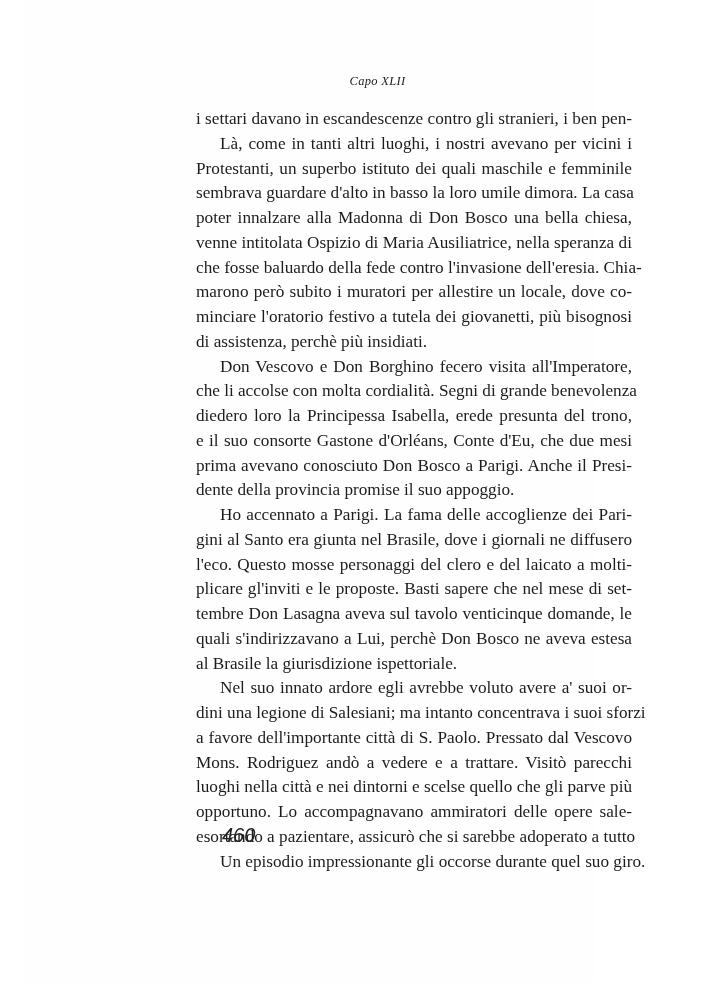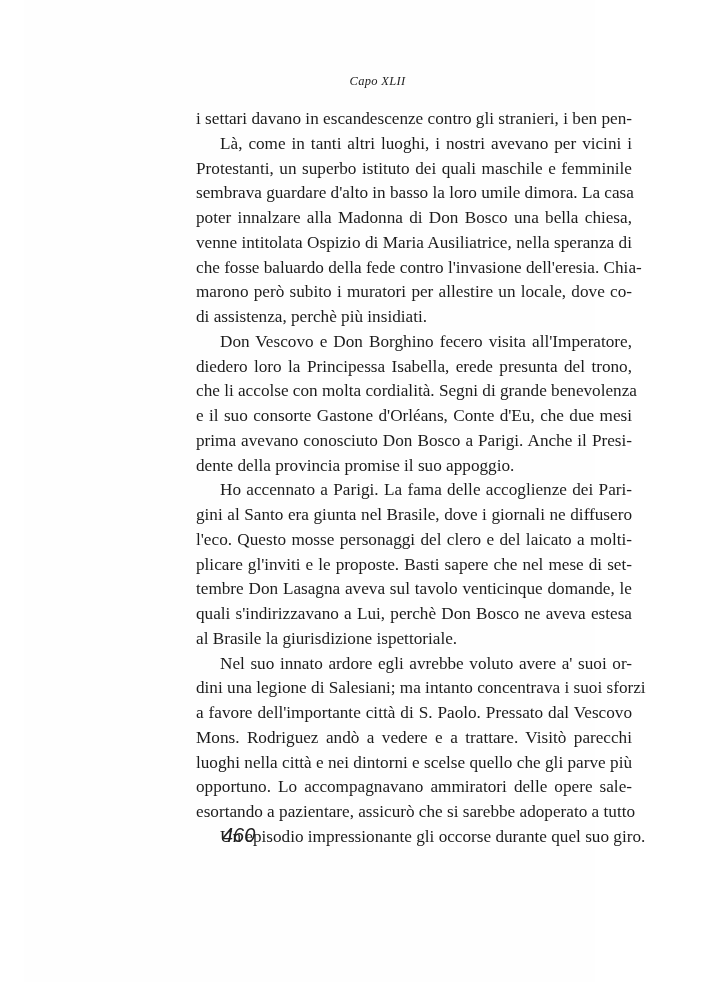--- a/index.html
+++ b/index.html
@@ -74,24 +74,25 @@
 
   <div class="text-block" id="text-block">
       <div class="line">i settari davano in escandescenze contro gli stranieri, i ben pen-</div>
       <div class="line indent">Là, come in tanti altri luoghi, i nostri avevano per vicini i</div>
       <div class="line">Protestanti, un superbo istituto dei quali maschile e femminile</div>
       <div class="line">sembrava guardare d'alto in basso la loro umile dimora. La casa</div>
       <div class="line">poter innalzare alla Madonna di Don Bosco una bella chiesa,</div>
       <div class="line">venne intitolata Ospizio di Maria Ausiliatrice, nella speranza di</div>
       <div class="line">che fosse baluardo della fede contro l'invasione dell'eresia. Chia-</div>
       <div class="line">marono però subito i muratori per allestire un locale, dove co-</div>
+      <div class="line">minciare l'oratorio festivo a tutela dei giovanetti, più bisognosi</div>
       <div class="line last">di assistenza, perchè più insidiati.</div>
       <div class="line indent">Don Vescovo e Don Borghino fecero visita all'Imperatore,</div>
+      <div class="line">che li accolse con molta cordialità. Segni di grande benevolenza</div>
       <div class="line">diedero loro la Principessa Isabella, erede presunta del trono,</div>
-      <div class="line">che li accolse con molta cordialità. Segni di grande benevolenza</div>
       <div class="line">e il suo consorte Gastone d'Orléans, Conte d'Eu, che due mesi</div>
       <div class="line">prima avevano conosciuto Don Bosco a Parigi. Anche il Presi-</div>
       <div class="line last">dente della provincia promise il suo appoggio.</div>
       <div class="line indent">Ho accennato a Parigi. La fama delle accoglienze dei Pari-</div>
       <div class="line">gini al Santo era giunta nel Brasile, dove i giornali ne diffusero</div>
       <div class="line">l'eco. Questo mosse personaggi del clero e del laicato a molti-</div>
       <div class="line">plicare gl'inviti e le proposte. Basti sapere che nel mese di set-</div>
       <div class="line">tembre Don Lasagna aveva sul tavolo venticinque domande, le</div>
       <div class="line">quali s'indirizzavano a Lui, perchè Don Bosco ne aveva estesa</div>
       <div class="line last">al Brasile la giurisdizione ispettoriale.</div>

